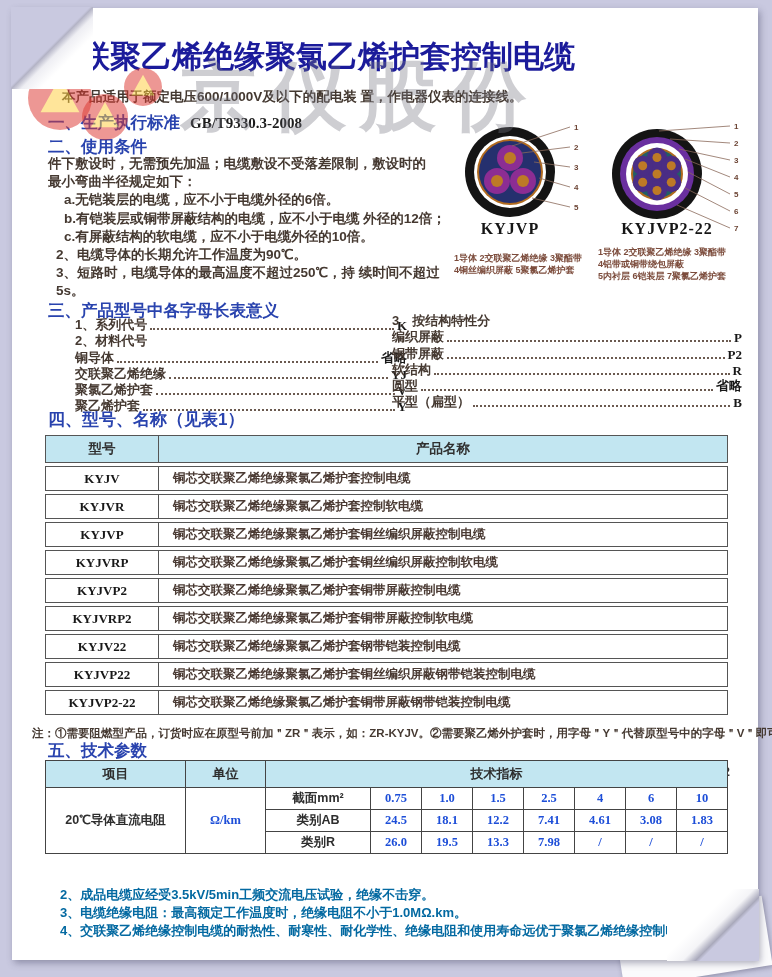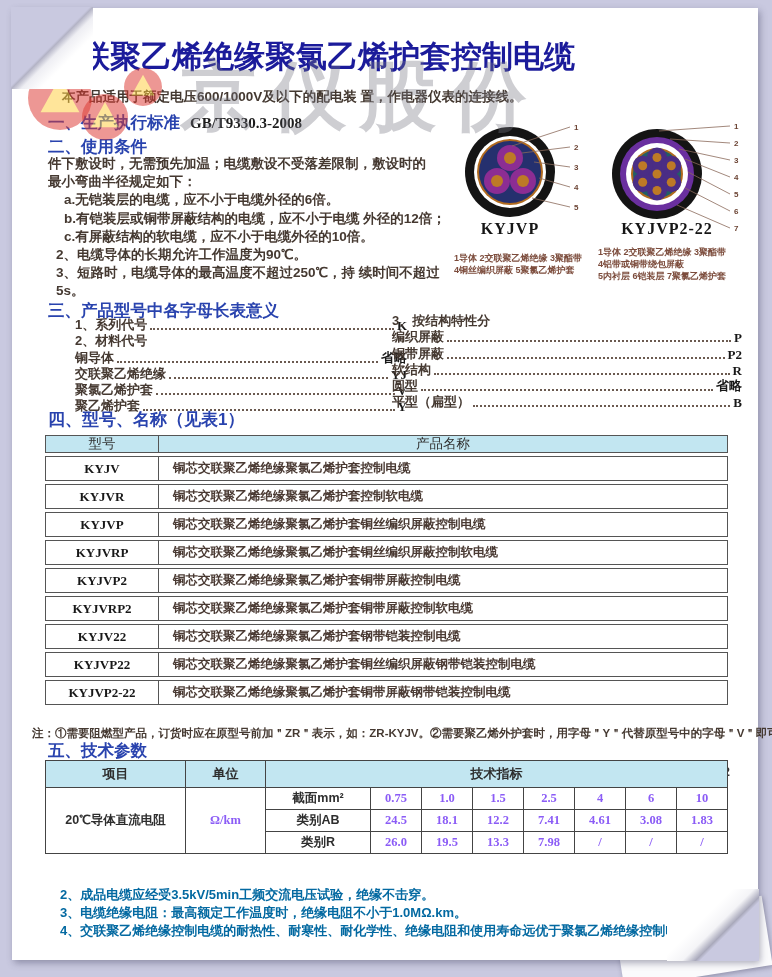--- a/index.html
+++ b/index.html
@@ -62,41 +62,41 @@
   .d1 .d-caption{top:140px;}
   .d2 .d-caption{top:134px;left:6px;}
   
   .code-list{position:absolute;font-size:13px;font-weight:600;color:#453931;}
   .code-list .row{display:flex;align-items:flex-end;height:16.2px;}
   .code-list .dots{flex:1;border-bottom:2px dotted #6b5a50;margin:0 3px 4px 3px;min-width:16px;}
   .code-list .row.plain .dots{border-bottom:none;}
   .code-list .val{font-family:"Liberation Serif",serif;font-weight:bold;color:#181818;}
   
   .table1{position:absolute;left:33px;top:427px;width:683px;}
-  .t1-head{display:flex;height:18px;background:#c2e6f1;border:1px solid #555;
-    box-sizing:border-box;margin-bottom:3px;font-size:13.5px;font-weight:normal;color:#303030;}
+  .t1-head{display:flex;height:28px;background:#c2e6f1;border:1px solid #555;
+    box-sizing:border-box;margin-bottom:3px;font-size:13.5px;font-weight:bold;color:#303030;}
   .t1-row{display:flex;height:25px;background:#fff;border:1px solid #555;
     box-sizing:border-box;margin-bottom:3px;}
   .t1-c1{width:113px;border-right:1px solid #555;display:flex;align-items:center;
     justify-content:center;box-sizing:border-box;}
   .t1-c2{flex:1;display:flex;align-items:center;justify-content:center;}
   .t1-row .t1-c1{font-family:"Liberation Serif",serif;font-weight:bold;font-size:13px;color:#181818;}
   .t1-row .t1-c2{justify-content:flex-start;padding-left:14px;font-size:12.5px;
     font-weight:600;color:#4a3a33;}
   .t1-note{position:absolute;left:20px;top:718px;width:716px;font-size:11.5px;
     font-weight:600;color:#453931;white-space:nowrap;}
   
   .t2-intro{position:absolute;left:48px;top:756px;font-size:13.5px;font-weight:600;color:#453931;}
   .t2-label{position:absolute;right:28px;top:756px;font-size:12px;font-weight:600;color:#333;text-align:center;}
   table.t2{position:absolute;left:33px;top:752px;border-collapse:collapse;table-layout:fixed;}
   table.t2 td{border:1px solid #444;text-align:center;font-size:12.5px;
     font-weight:bold;color:#2e2e2e;padding:0;}
   table.t2 tr.head td{background:#c2e6f1;height:26px;font-size:13px;}
   table.t2 tr.body td{height:21px;background:#fff;}
-  table.t2 td.num{font-family:"Liberation Serif",serif;font-weight:bold;color:#8b5cf6;}
+  table.t2 td.num{font-family:"Liberation Serif",serif;font-weight:bold;color:#1d4ed8;}
   
   .footer-notes{position:absolute;left:48px;top:878px;font-size:13px;font-weight:600;
     line-height:18px;color:#0369a1;white-space:nowrap;}
 </style>
 </head>
 <body>
 
 <div class="under-flap"></div>
 
 <div class="sheet">

